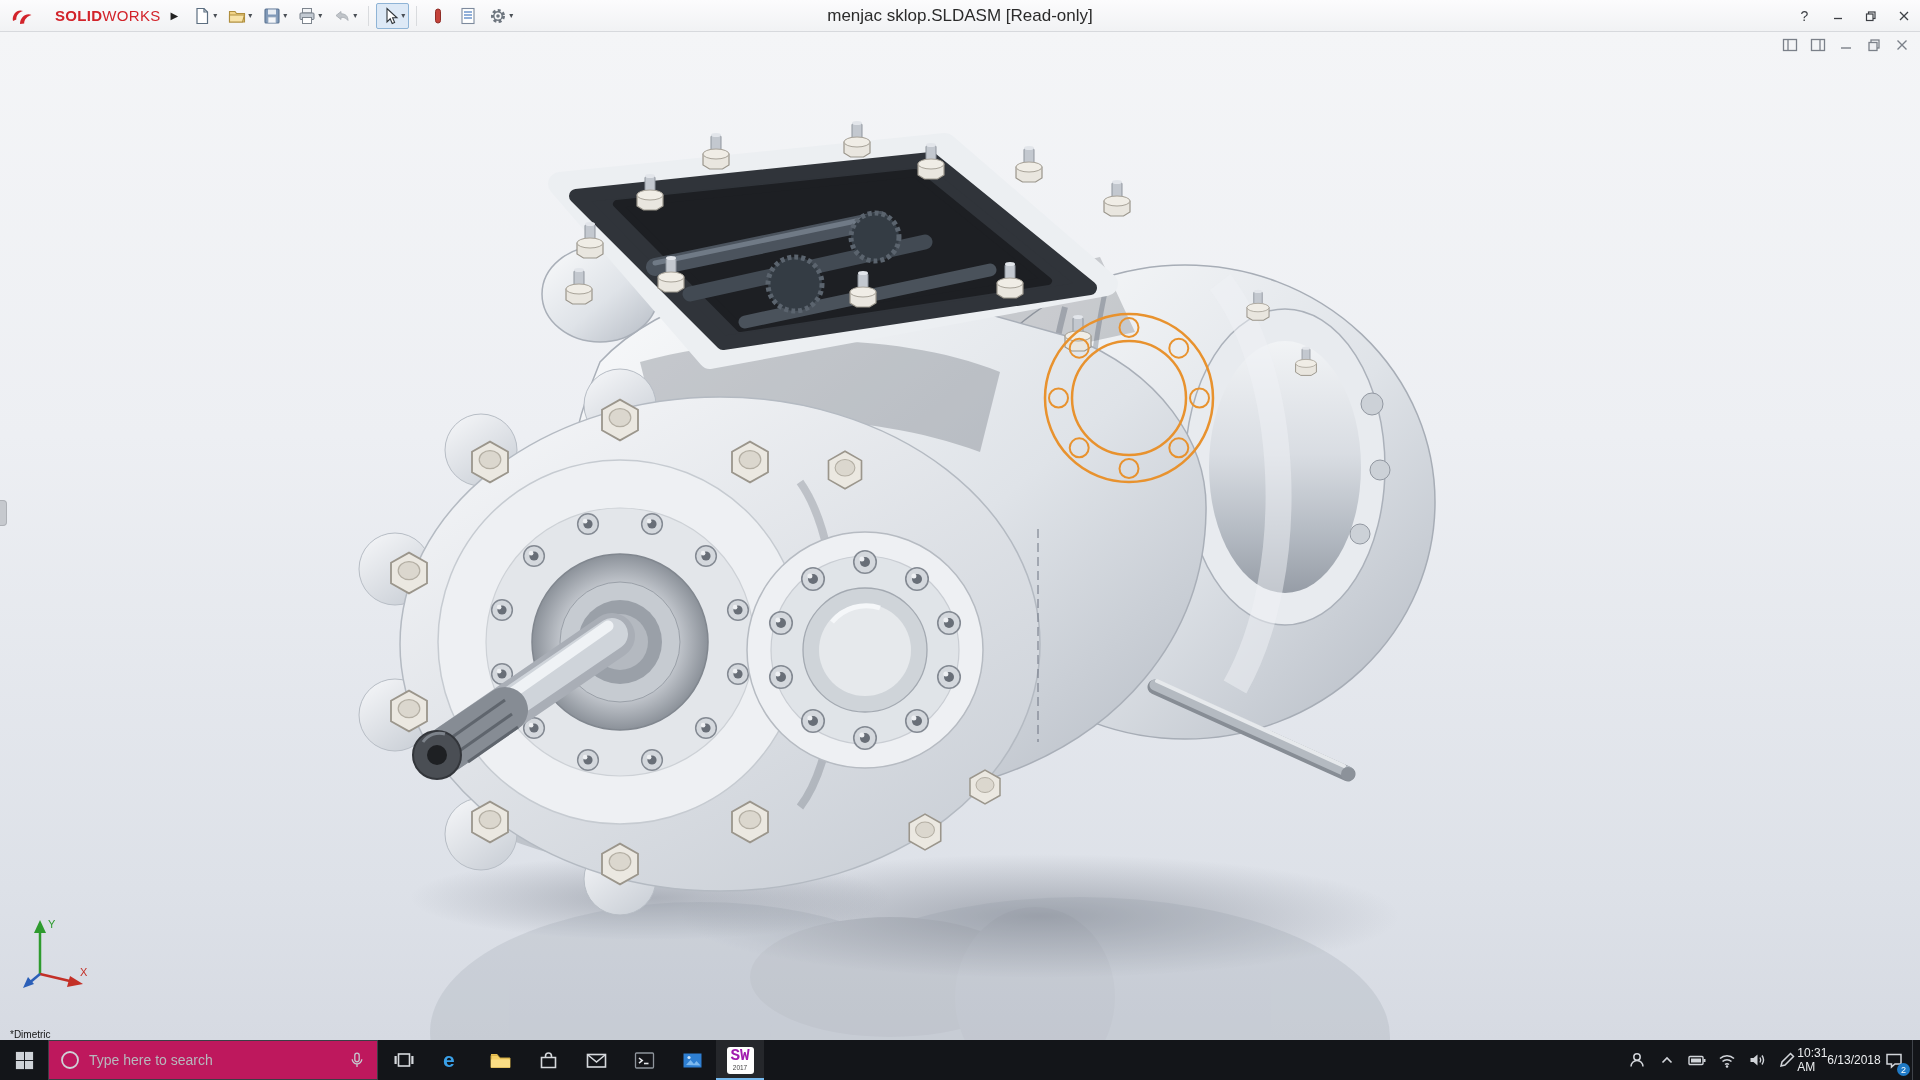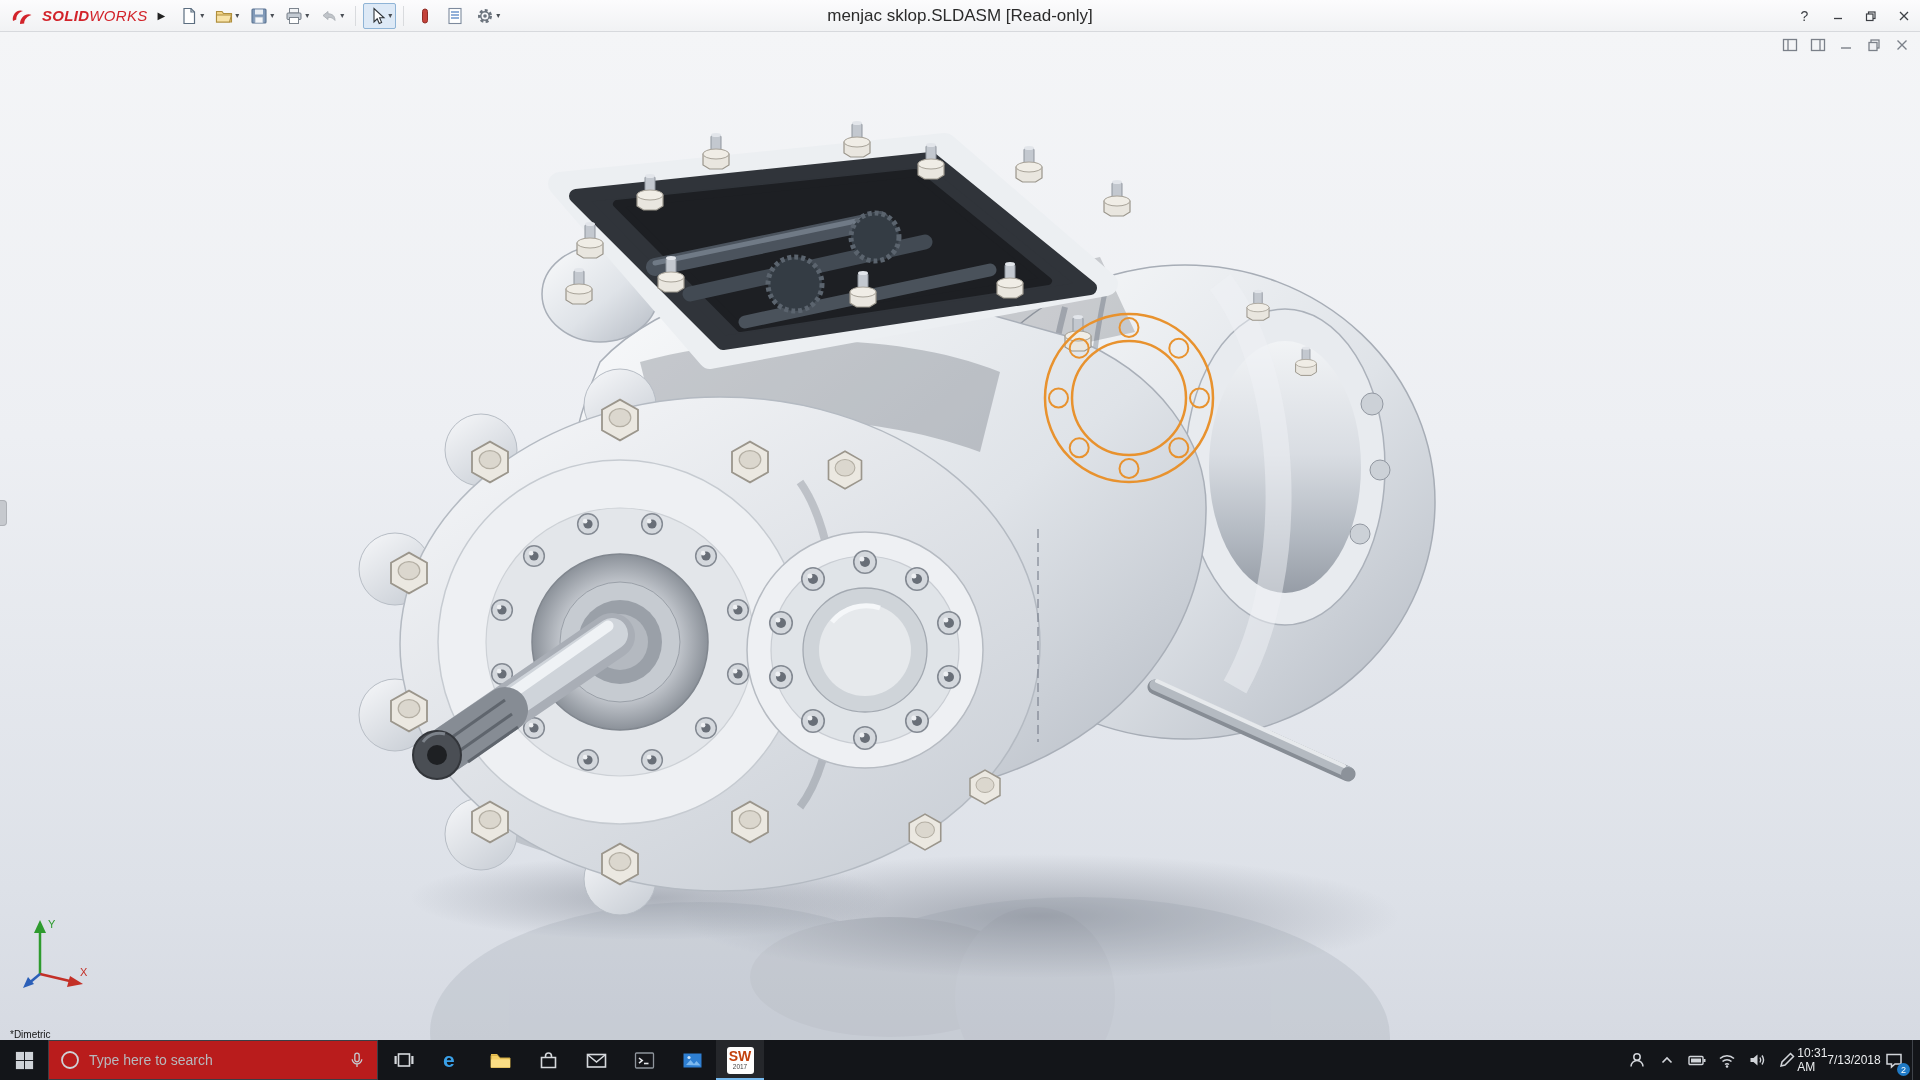--- a/index.html
+++ b/index.html
@@ -3,21 +3,21 @@
 <meta charset="utf-8">
 <style>
   * { margin:0; padding:0; box-sizing:border-box; }
   html,body { width:1920px; height:1080px; overflow:hidden; font-family:"Liberation Sans", sans-serif; background:#fff; user-select:none; }
   body { position:relative; }
 
   
   .titlebar { position:absolute; top:0; left:0; right:0; height:32px;
     background:linear-gradient(#fcfcfd,#f1f2f4); border-bottom:1px solid #d7d9dd;
     display:flex; align-items:center; z-index:20; }
-  .logo { display:flex; align-items:center; gap:8px; padding:0 6px 0 10px;font-style:italic; }
+  .logo { display:flex; align-items:center; gap:21px; padding:0 6px 0 10px; }
   .logo-solid { color:#d2232a; font-weight:700; font-size:15px; letter-spacing:.3px; }
   .logo-works { color:#d2232a; font-weight:400; font-size:15px; letter-spacing:.3px; }
   .tb-expand { font-size:10px; color:#222; padding:0 10px 0 4px; cursor:pointer; }
   .tb-icons { display:flex; align-items:center; gap:2px; }
   .tb-btn { display:flex; align-items:center; padding:2px 3px; border:1px solid transparent; border-radius:2px; cursor:pointer; }
   .tb-btn.active { background:#dde9f6; border-color:#8fb4d6; }
   .caret { font-size:8px; color:#4a4f55; margin-left:1px; }
   .tb-sep { width:1px; height:20px; background:#d9dbde; margin:0 5px; }
   .doc-title { position:absolute; left:50%; transform:translateX(-50%); font-size:17px; color:#2b2b2b; white-space:nowrap; }
   .win-controls { position:absolute; right:0; top:0; height:32px; display:flex; align-items:stretch; }
@@ -31,28 +31,28 @@
   .dc { width:16px; height:16px; opacity:.8; cursor:pointer; }
   .splitter { position:absolute; left:0; top:468px; width:7px; height:26px; background:#c6c9ce; border:1px solid #aeb1b6; border-left:none; border-radius:0 4px 4px 0; cursor:pointer; }
   .view-label { position:absolute; left:10px; bottom:0px; font-size:10px; color:#141414; }
   .triad { position:absolute; left:22px; bottom:48px; }
 
   
   .taskbar { position:absolute; left:0; right:0; bottom:0; height:40px; background:#131519;
     display:flex; align-items:stretch; z-index:30; color:#d8dade; }
   .tb-start { width:48px; display:flex; align-items:center; justify-content:center; cursor:pointer; }
   .tb-search { width:330px; display:flex; align-items:center; gap:8px; padding:0 10px;
-    background:#b91c1c; border:1px solid #3a3e45; cursor:text; }
+    background:#be185d; border:1px solid #3a3e45; cursor:text; }
   .search-input { flex:1; background:transparent; border:none; outline:none; color:#d4d6d9; font-size:14px; font-family:"Liberation Sans",sans-serif; }
   .search-input::placeholder { color:#b7b9bd; }
   .tb-apps { display:flex; align-items:stretch; margin-left:2px; }
   .tb-app { width:48px; display:flex; align-items:center; justify-content:center; cursor:pointer; }
   .tb-app.running { background:rgba(255,255,255,.08); box-shadow:inset 0 -2px 0 #76b9ed; }
   .sw-icon { width:27px; height:27px; background:#fff; border-radius:3px; display:flex; flex-direction:column; align-items:center; justify-content:center; line-height:1; }
-  .sw-label { color:#c2410c; font-weight:700; font-size:14px; }
+  .sw-label { color:#a21caf; font-weight:700; font-size:16px;font-family:Liberation Mono, monospace; }
   .sw-year { color:#444; font-size:6.5px; margin-top:1px; }
   .tb-tray { margin-left:auto; display:flex; align-items:stretch; }
   .tray-item { display:flex; align-items:center; justify-content:center; width:30px; cursor:pointer; position:relative; }
   .clock { width:74px; display:flex; flex-direction:row; align-items:center; justify-content:center; font-size:12px; line-height:14px; color:#eceef0; cursor:pointer; }
   .badge { position:absolute; right:2px; bottom:4px; min-width:13px; height:13px; border-radius:7px; background:#1f7ac6; color:#fff; font-size:9px; display:flex; align-items:center; justify-content:center; padding:0 2px; }
   .show-desktop { width:8px; border-left:1px solid #3f434a; cursor:pointer; }
 </style>
 </head>
 <body>
 
@@ -534,21 +534,21 @@
         <path d="M15 5.5 a8 8 0 0 1 0 9" fill="none" stroke="#d2d5da" stroke-width="1.4"></path>
       </svg>
     </div>
     <div class="tray-item">
       <svg width="20" height="20" viewBox="0 0 20 20">
         <path d="M13.5 3.5 l3 3 L8 15 l-4 1 1 -4 z" fill="none" stroke="#d2d5da" stroke-width="1.5"></path>
       </svg>
     </div>
     <div class="clock">
       <span>10:31 AM</span>
-      <span>7/13/2018</span>
+      <span>6/13/2018</span>
     </div>
     <div class="tray-item" style="width:36px">
       <svg width="20" height="20" viewBox="0 0 20 20">
         <path d="M3 4.5 h14 v9.5 h-6 l-3.5 3 v-3 h-4.5 z" fill="none" stroke="#d2d5da" stroke-width="1.5"></path>
       </svg>
       <span class="badge">2</span>
     </div>
     <div class="show-desktop"></div>
   </div>
 </div>

